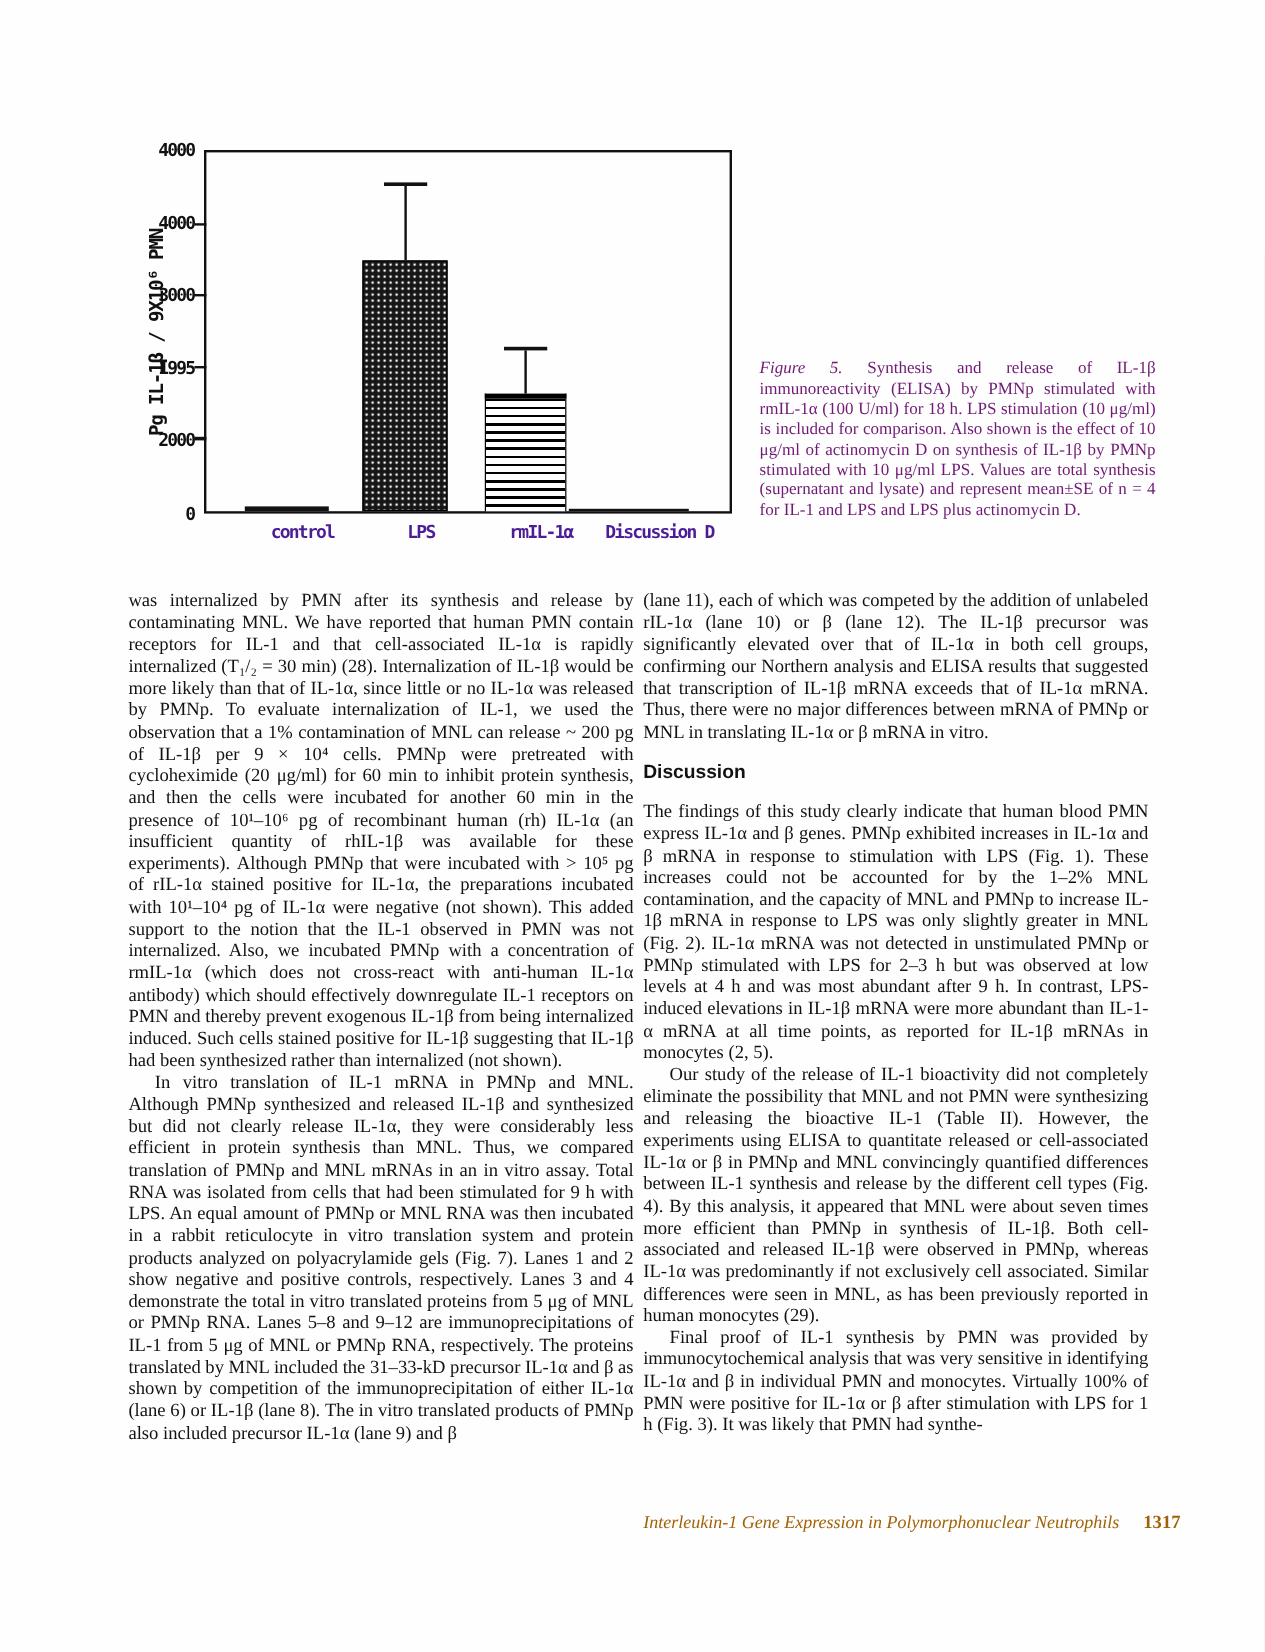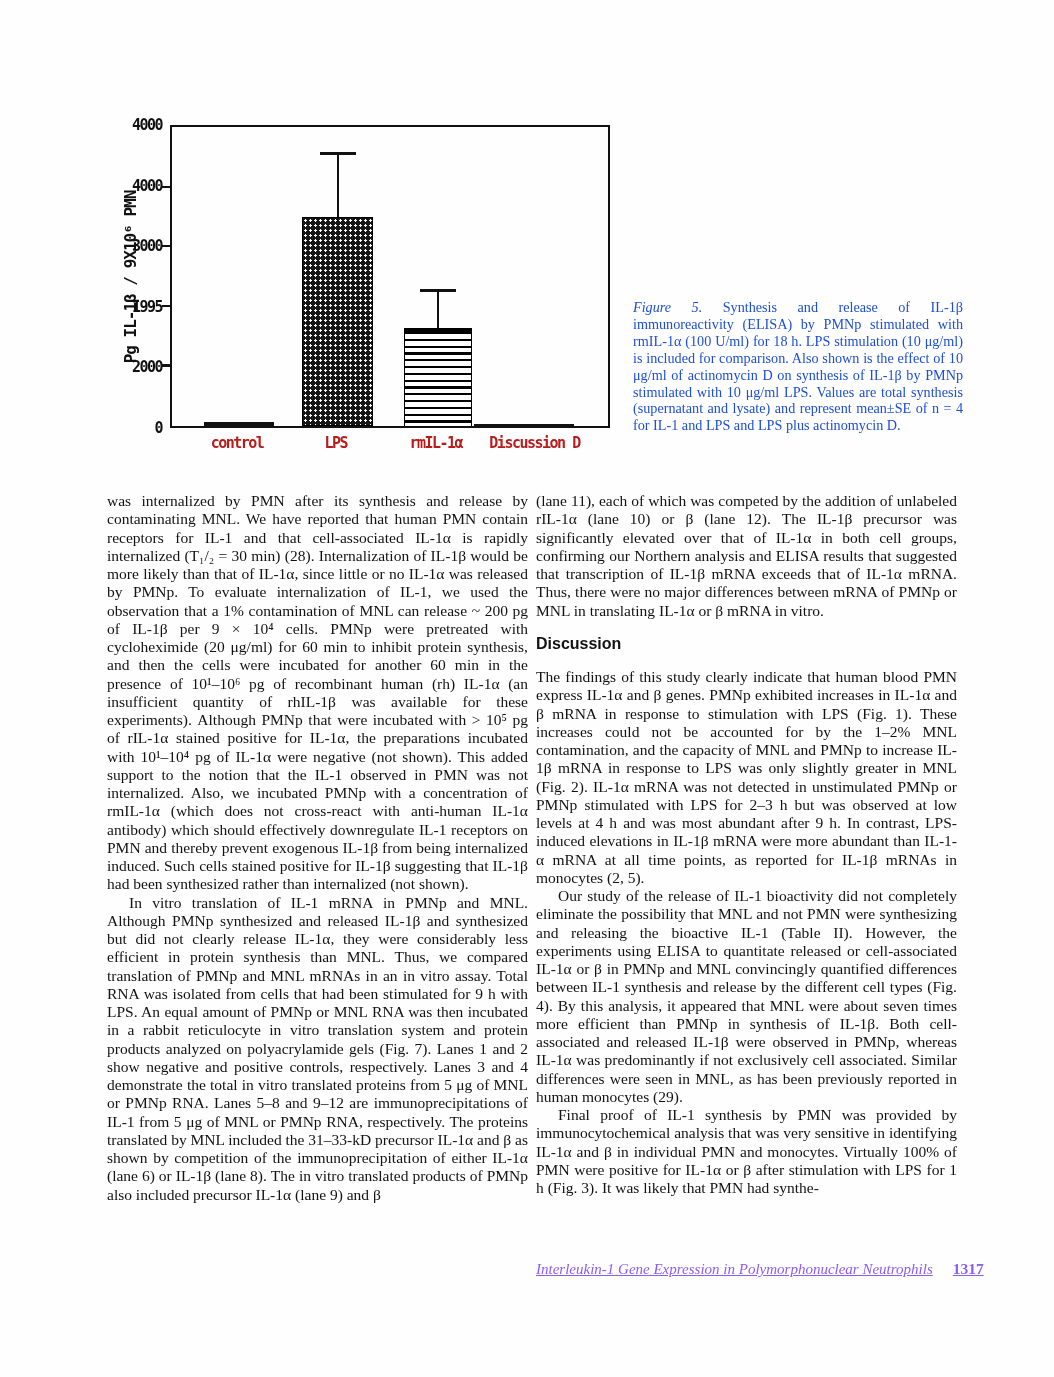--- a/index.html
+++ b/index.html
@@ -48,30 +48,30 @@
   .bar.hlines {
     background: repeating-linear-gradient(to bottom, #000 0px, #000 2.2px, #fff 2.2px, #fff 6.8px);
     border-top: 4px solid #000;
     border-left: 1.5px solid #000;
     border-right: 1.5px solid #000;
   }
   .errline { position: absolute; width: 2.4px; background: #111; }
   .errcap  { position: absolute; width: 36px; height: 2.6px; background: #111; }
 
   #xcats {
-    position: absolute; left: 170px; top: 434px; width: 440px; height: 24px;
+    position: absolute; left: 185px; top: 434px; width: 440px; height: 24px;
     font-family: "DejaVu Sans Mono", monospace;
-    font-weight: bold; font-size: 15px; letter-spacing: -1.5px; color: #b91c1c;
+    font-weight: bold; font-size: 15px; letter-spacing: -1.5px; color: #4c1d95;
   }
   .xcat { position: absolute; transform: translateX(-50%); white-space: nowrap; }
 
   #caption {
     position: absolute; left: 633px; top: 299px; width: 330px;
     font-family: "Liberation Serif", serif;
-    font-size: 14.2px; line-height: 16.9px; text-align: justify; color: #1d4ed8;
+    font-size: 14.2px; line-height: 16.9px; text-align: justify; color: #701a75;
   }
   #caption i { font-style: italic; }
 
   
   .col {
     position: absolute; top: 492px; width: 421px;
     font-family: "Liberation Serif", serif;
     font-size: 15.5px; line-height: 18.25px;
     text-align: justify; color: #121212;
   }
@@ -83,21 +83,21 @@
   #discussion-heading {
     font-family: "Liberation Sans", sans-serif;
     font-weight: bold; font-size: 16px;
     margin: 15px 0 15px 0; color: #121212;
   }
 
   
   #footer {
     position: absolute; left: 536px; top: 1260px; width: 421px;
     text-align: left; white-space: nowrap;
-    font-family: "Liberation Serif", serif; font-size: 15px; color: #8b5cf6; text-decoration: underline;
+    font-family: "Liberation Serif", serif; font-size: 15px; color: #a16207;
   }
   #footer .ftitle { font-style: italic; }
   #footer .fpage  { font-weight: bold; margin-left: 20px; font-size: 15.5px; }
 </style>
 </head>
 <body>
 
 <div class="page">
 
   <div class="figure-area">

